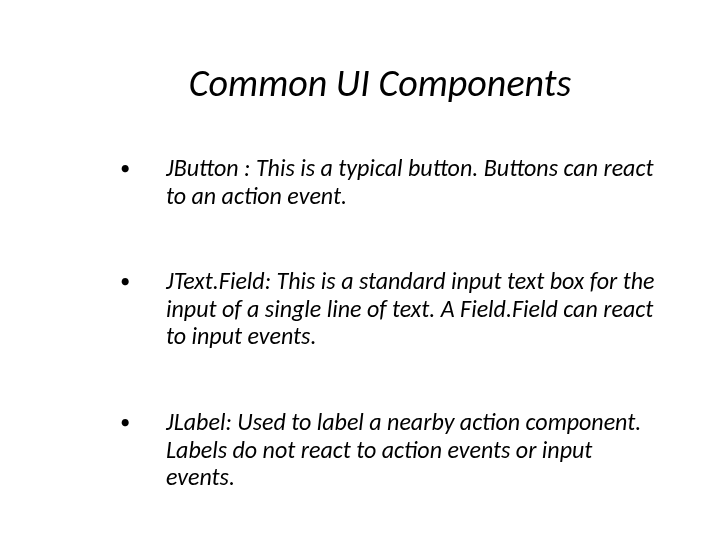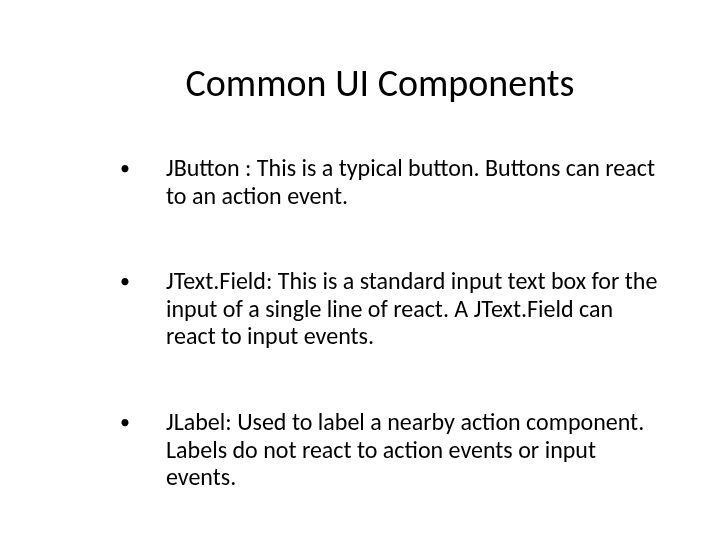--- a/index.html
+++ b/index.html
@@ -1,18 +1,19 @@
 <!DOCTYPE html>
 <html><head>
   <meta charset="utf-8">
   <style>
     * {
       margin: 10px;
       padding: 0;
       box-sizing: border-box;
+      font-style: italic;
     }
     body {
       width: 720px;
       height: 540px;
       background: #ffffff;
       font-family: Calibri, "Segoe UI", Arial, sans-serif;
       color: #000000;
       padding: 30px 50px 30px 50px;
       overflow: hidden;
     }
@@ -48,19 +49,19 @@
 
 <h1 class="title">Common UI Components</h1>
 
 <div class="content">
   <div class="bullet-item">
     <span class="bullet-marker">•</span>
     <span class="bullet-text">JButton : This is a typical button.  Buttons can react to an action event.</span>
   </div>
   <div class="bullet-item">
     <span class="bullet-marker">•</span>
-    <span class="bullet-text">JText.Field: This is a standard input text box for the input of a single line of react. A JText.Field can react to input events.</span>
+    <span class="bullet-text">JText.Field: This is a standard input text box for the input of a single line of text. A Field.Field can react to input events.</span>
   </div>
   <div class="bullet-item">
     <span class="bullet-marker">•</span>
     <span class="bullet-text">JLabel: Used to label a nearby action component. Labels do not react to action events or input events.</span>
   </div>
 </div>
 
 </body></html>

